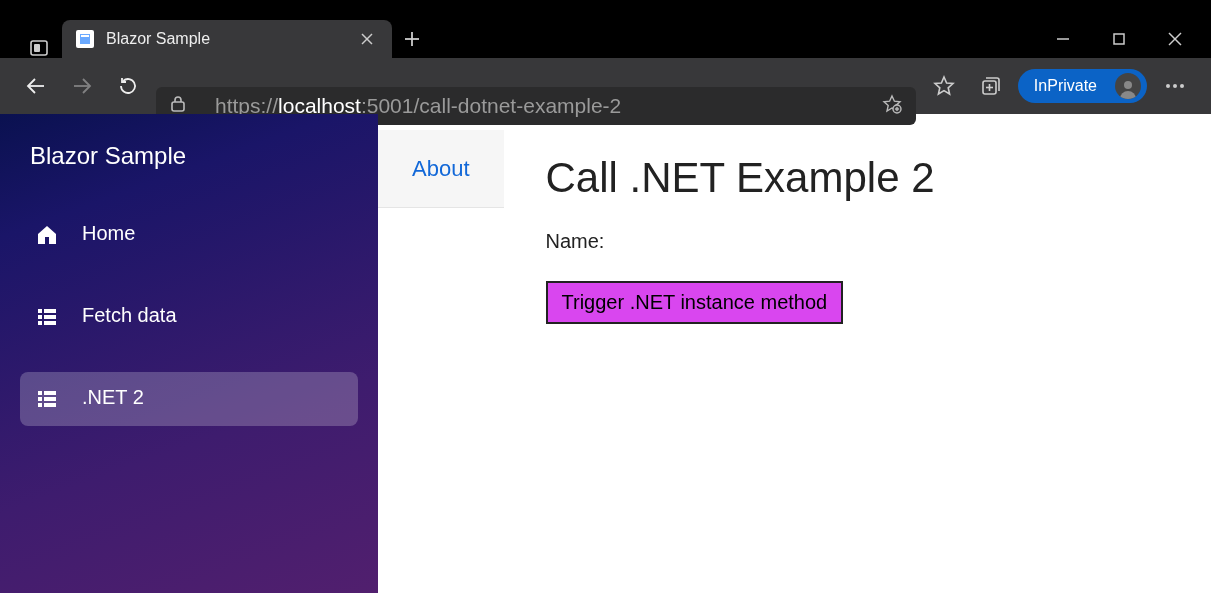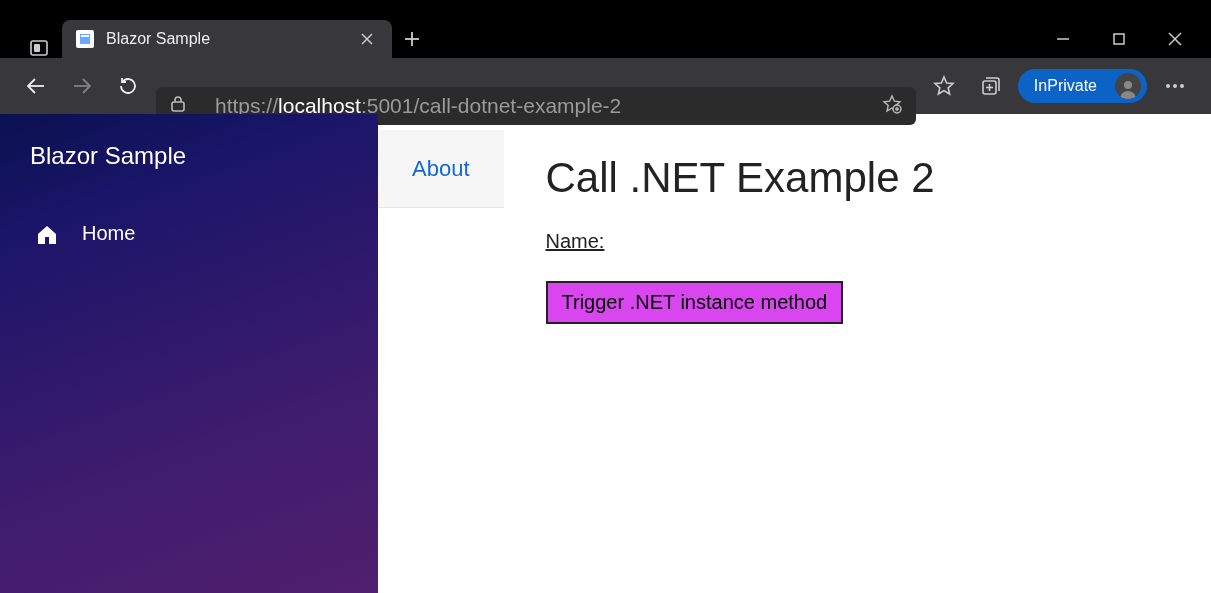--- a/index.html
+++ b/index.html
@@ -65,21 +65,21 @@
     cursor:pointer;
   }
   .nav-item.active { background: rgba(255,255,255,0.22); }
   .nav-icon { width:26px; height:26px; display:flex; align-items:center; justify-content:center; }
 
   .main { flex:1; display:flex; flex-direction:row;margin-top:16px; }
   .topbar { height:78px; background:#f6f6f6; border-bottom:1px solid #e5e5e5; display:flex; align-items:center; justify-content:flex-end; padding:0 34px;}
   .about-link { color:#1268d8; font-size:22px; cursor:pointer; }
   .content { padding: 24px 42px; color:#222; }
   .page-title { font-size:42px; font-weight:400; color:#222; margin-bottom:28px; }
-  .row { display:flex; align-items:flex-end; gap:10px; margin-bottom:28px; font-size:20px;text-decoration:underline; }
+  .row { display:flex; align-items:flex-end; gap:10px; margin-bottom:28px; font-size:20px; }
   .text-input { font-size:20px; padding:4px 8px; width:290px; border:1px solid #888; }
   .big-btn {
     font-size:20px; padding:8px 14px;
     background:#d946ef; border:2px solid #222; cursor:pointer;
   }
   .result { font-size:20px; margin-top:28px; }
 
   .star-btn { margin-left:auto; }
 </style>
 </head>
@@ -216,20 +216,46 @@
     <div class="brand">Blazor Sample</div>
     <nav class="nav">
       <div class="nav-item">
         <span class="nav-icon">
           <svg width="24" height="24" viewBox="0 0 24 24" fill="#fff">
               <path d="M3 11 L12 3 L21 11 V21 H14 V14 H10 V21 H3 Z"></path>
             </svg>
         </span>
         <span>Home</span>
       </div>
+      <div class="nav-item">
+        <span class="nav-icon">
+          <svg width="22" height="22" viewBox="0 0 22 22" fill="#fff">
+              <rect x="2" y="3" width="4" height="4"></rect>
+              <rect x="8" y="3" width="12" height="4"></rect>
+              <rect x="2" y="9" width="4" height="4"></rect>
+              <rect x="8" y="9" width="12" height="4"></rect>
+              <rect x="2" y="15" width="4" height="4"></rect>
+              <rect x="8" y="15" width="12" height="4"></rect>
+            </svg>
+        </span>
+        <span>Fetch data</span>
+      </div>
+      <div class="nav-item active">
+        <span class="nav-icon">
+          <svg width="22" height="22" viewBox="0 0 22 22" fill="#fff">
+              <rect x="2" y="3" width="4" height="4"></rect>
+              <rect x="8" y="3" width="12" height="4"></rect>
+              <rect x="2" y="9" width="4" height="4"></rect>
+              <rect x="8" y="9" width="12" height="4"></rect>
+              <rect x="2" y="15" width="4" height="4"></rect>
+              <rect x="8" y="15" width="12" height="4"></rect>
+            </svg>
+        </span>
+        <span>.NET 2</span>
+      </div>
     </nav>
   </aside>
 
   <main class="main">
     <div class="topbar">
       <a class="about-link">About</a>
     </div>
     <div class="content">
       <h1 class="page-title">Call .NET Example 2</h1>
       <div class="row">

